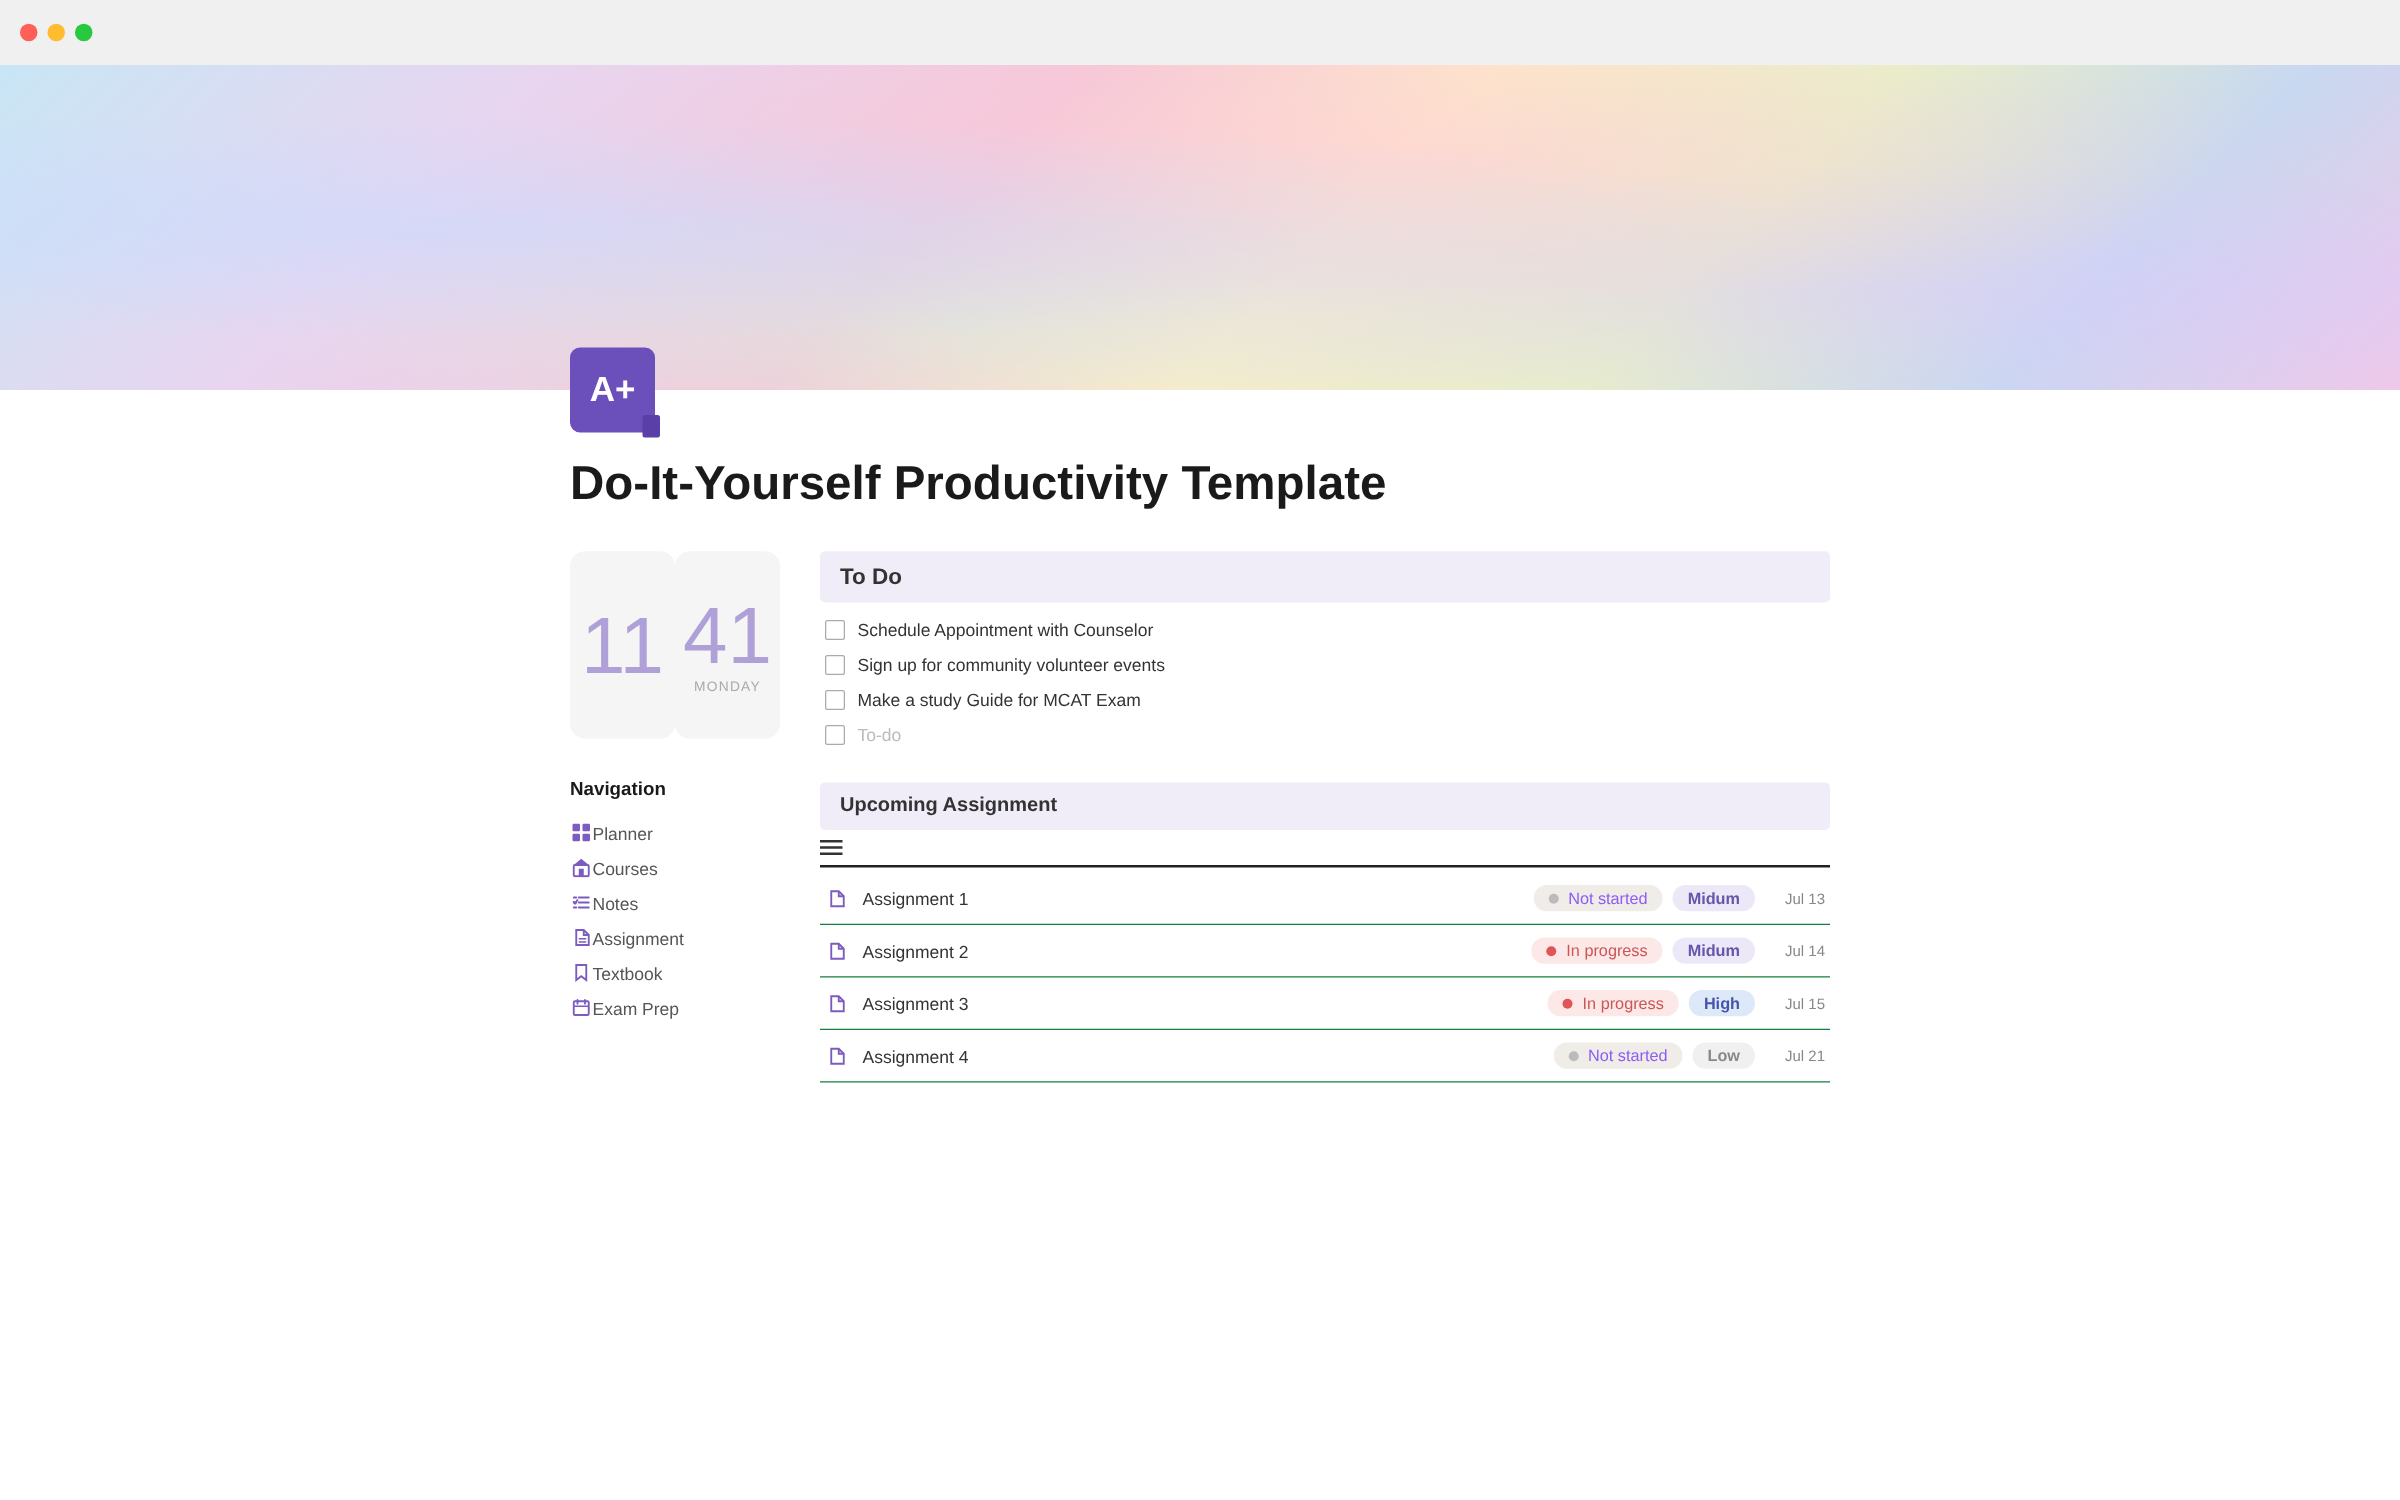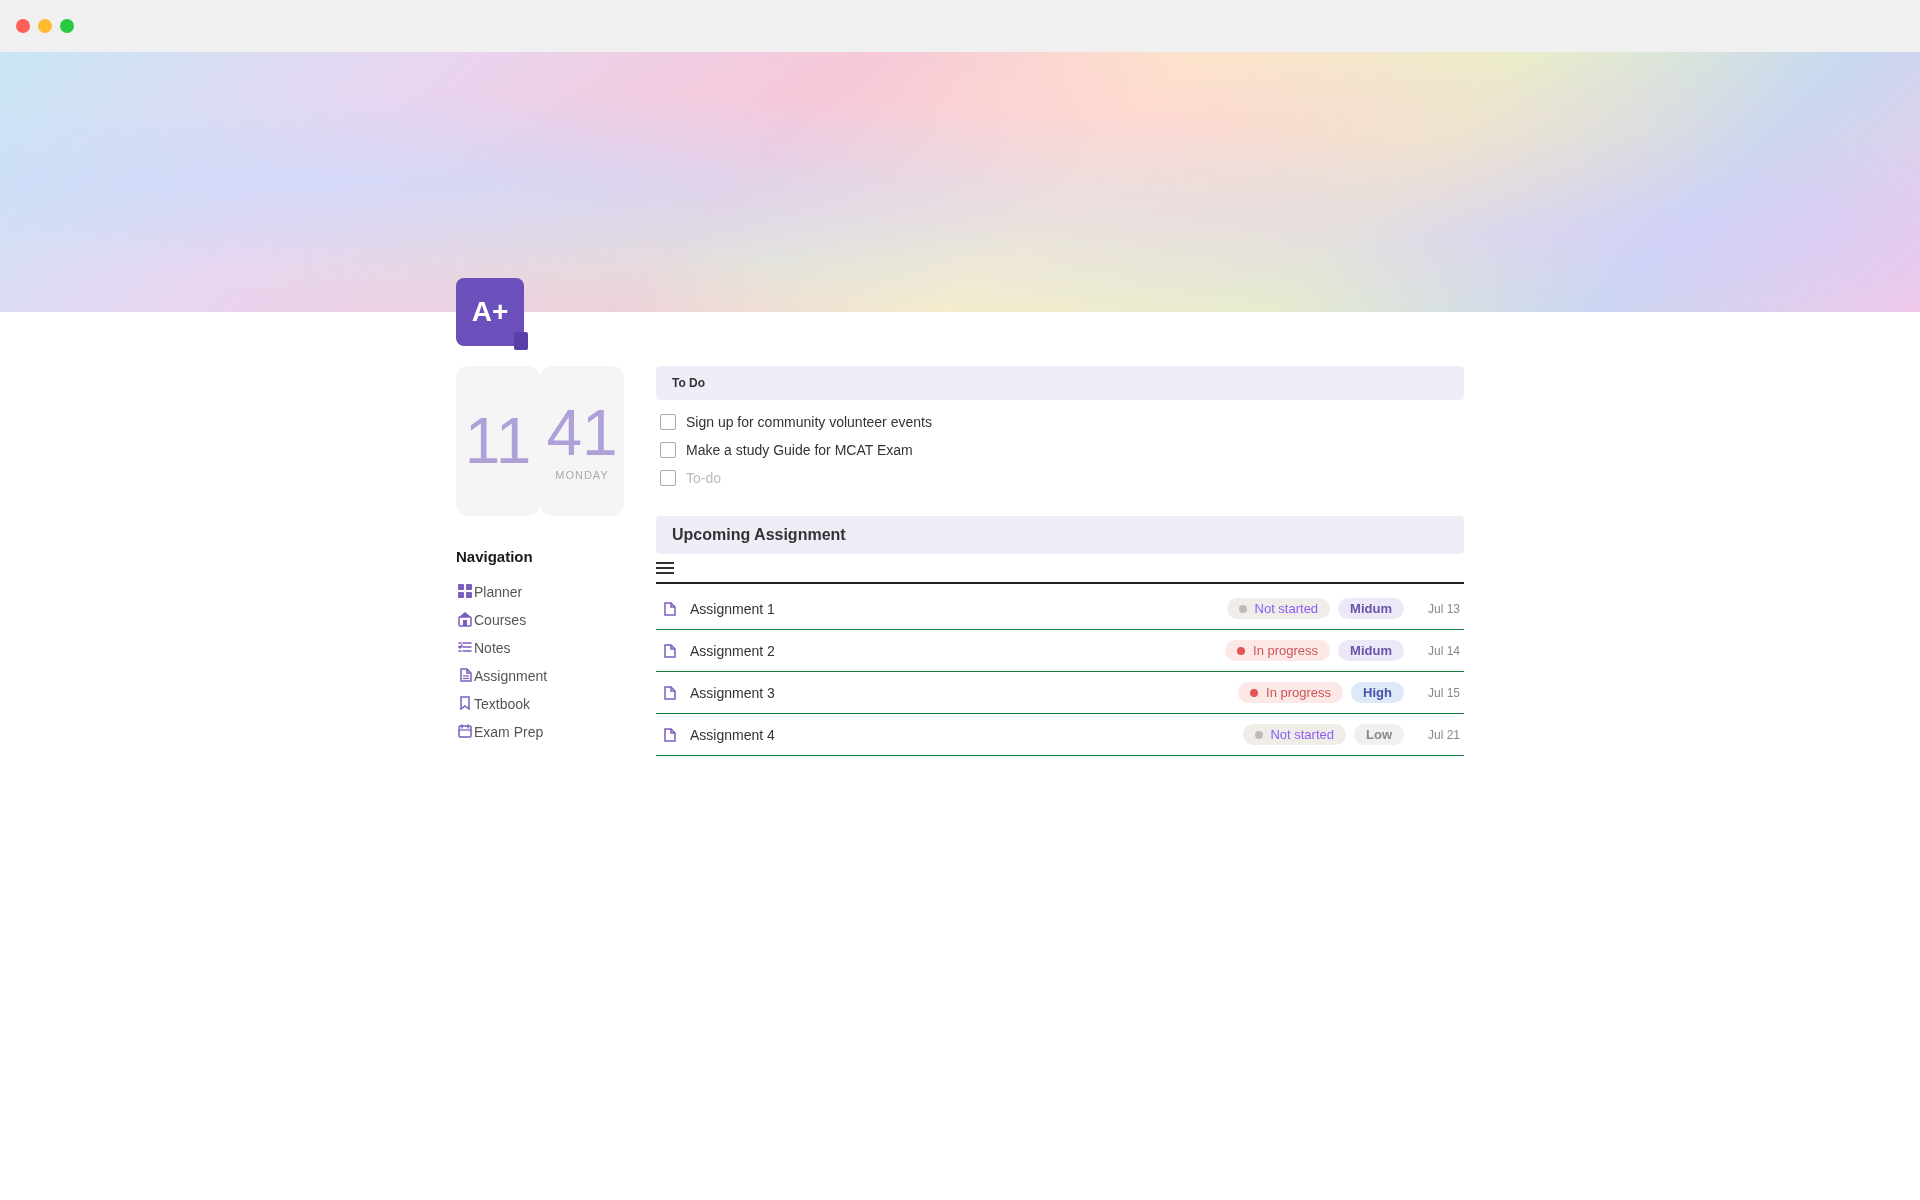--- a/index.html
+++ b/index.html
@@ -110,21 +110,21 @@
       color: #aaa;
       text-transform: uppercase;
       letter-spacing: 1px;
       margin-top: 4px;
     }
 
     
     .section-header {
       background: #f0edf8;
       padding: 10px 16px;
-      font-size: 12px;
+      font-size: 18px;
       font-weight: 600;
       color: #333;
       border-radius: 4px;
       margin-bottom: 8px;
     }
 
     .todo-list {
       list-style: none;
       margin-bottom: 24px;
     }
@@ -301,20 +301,21 @@
 
 <div class="hero"></div>
 
 <div class="page-content">
 
   <div class="page-icon">
     <span class="page-icon-inner">A+</span>
     <div class="page-icon-tab"></div>
   </div>
 
+  <h1 class="page-title">Do-It-Yourself Productivity Template</h1>
 
   <div class="body-layout">
 
     <div style="width:200px; flex-shrink:0; padding-right: 32px;">
 
       <div class="clock-area">
         <div class="clock-widget">
           <div class="clock-number">11</div>
         </div>
         <div class="clock-widget">
@@ -394,20 +395,24 @@
         </div>
 
       </div>
     </div>
 
     <div style="flex:1;">
 
       <div>
         <div class="section-header">To Do</div>
         <ul class="todo-list">
+          <li class="todo-item">
+            <div class="todo-checkbox"></div>
+            <span>Schedule Appointment with Counselor</span>
+          </li>
           <li class="todo-item">
             <div class="todo-checkbox"></div>
             <span>Sign up for community volunteer events</span>
           </li>
           <li class="todo-item">
             <div class="todo-checkbox"></div>
             <span>Make a study Guide for MCAT Exam</span>
           </li>
           <li class="todo-item">
             <div class="todo-checkbox"></div>

